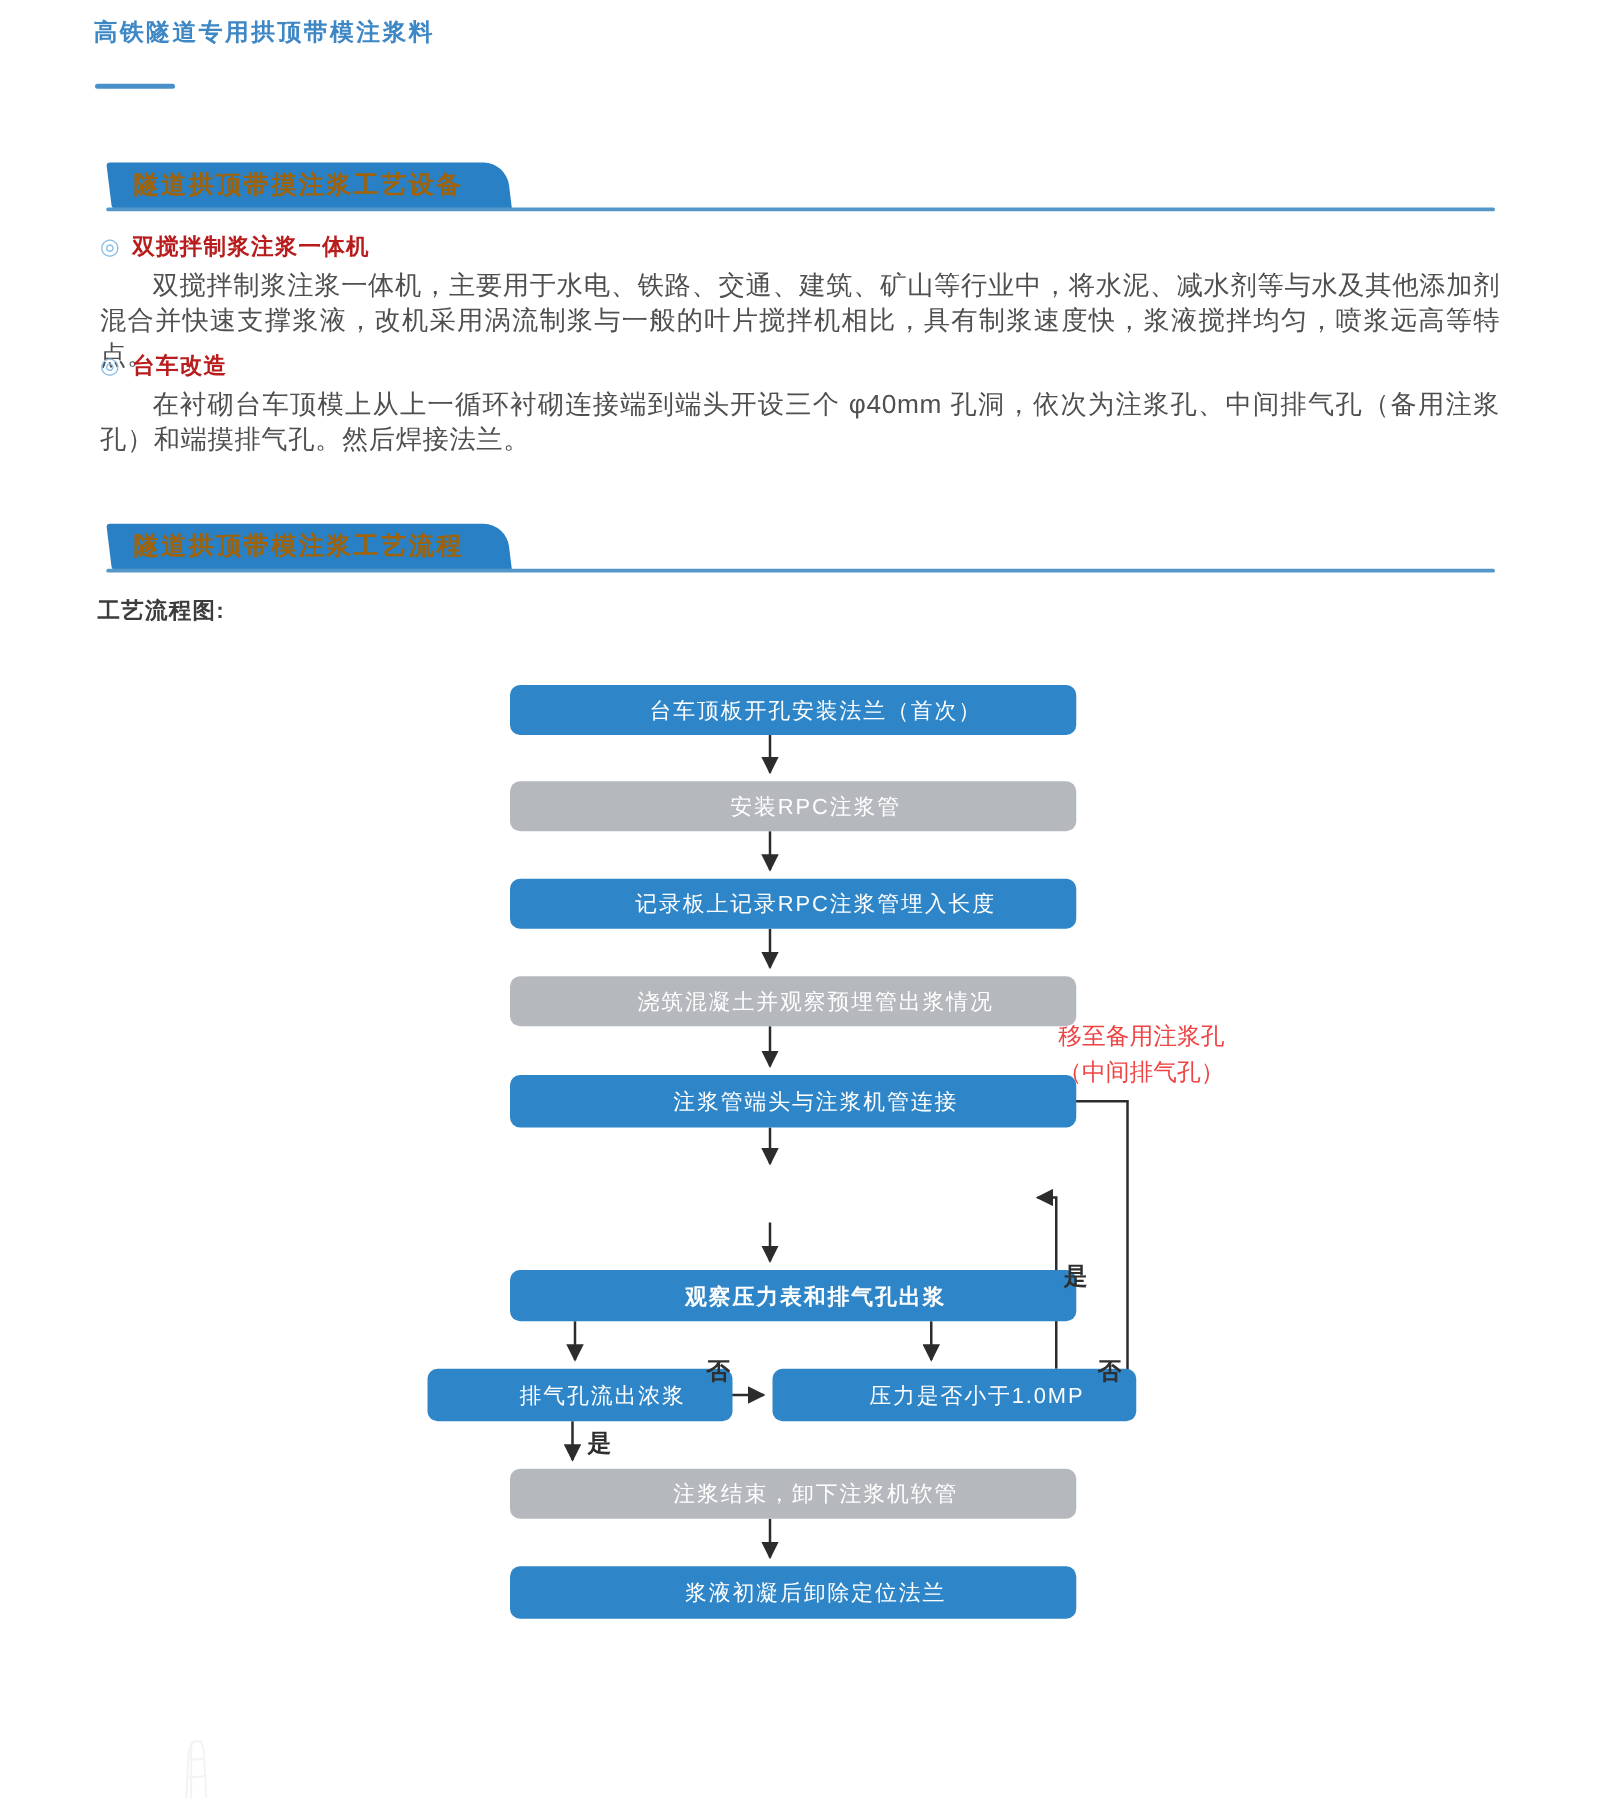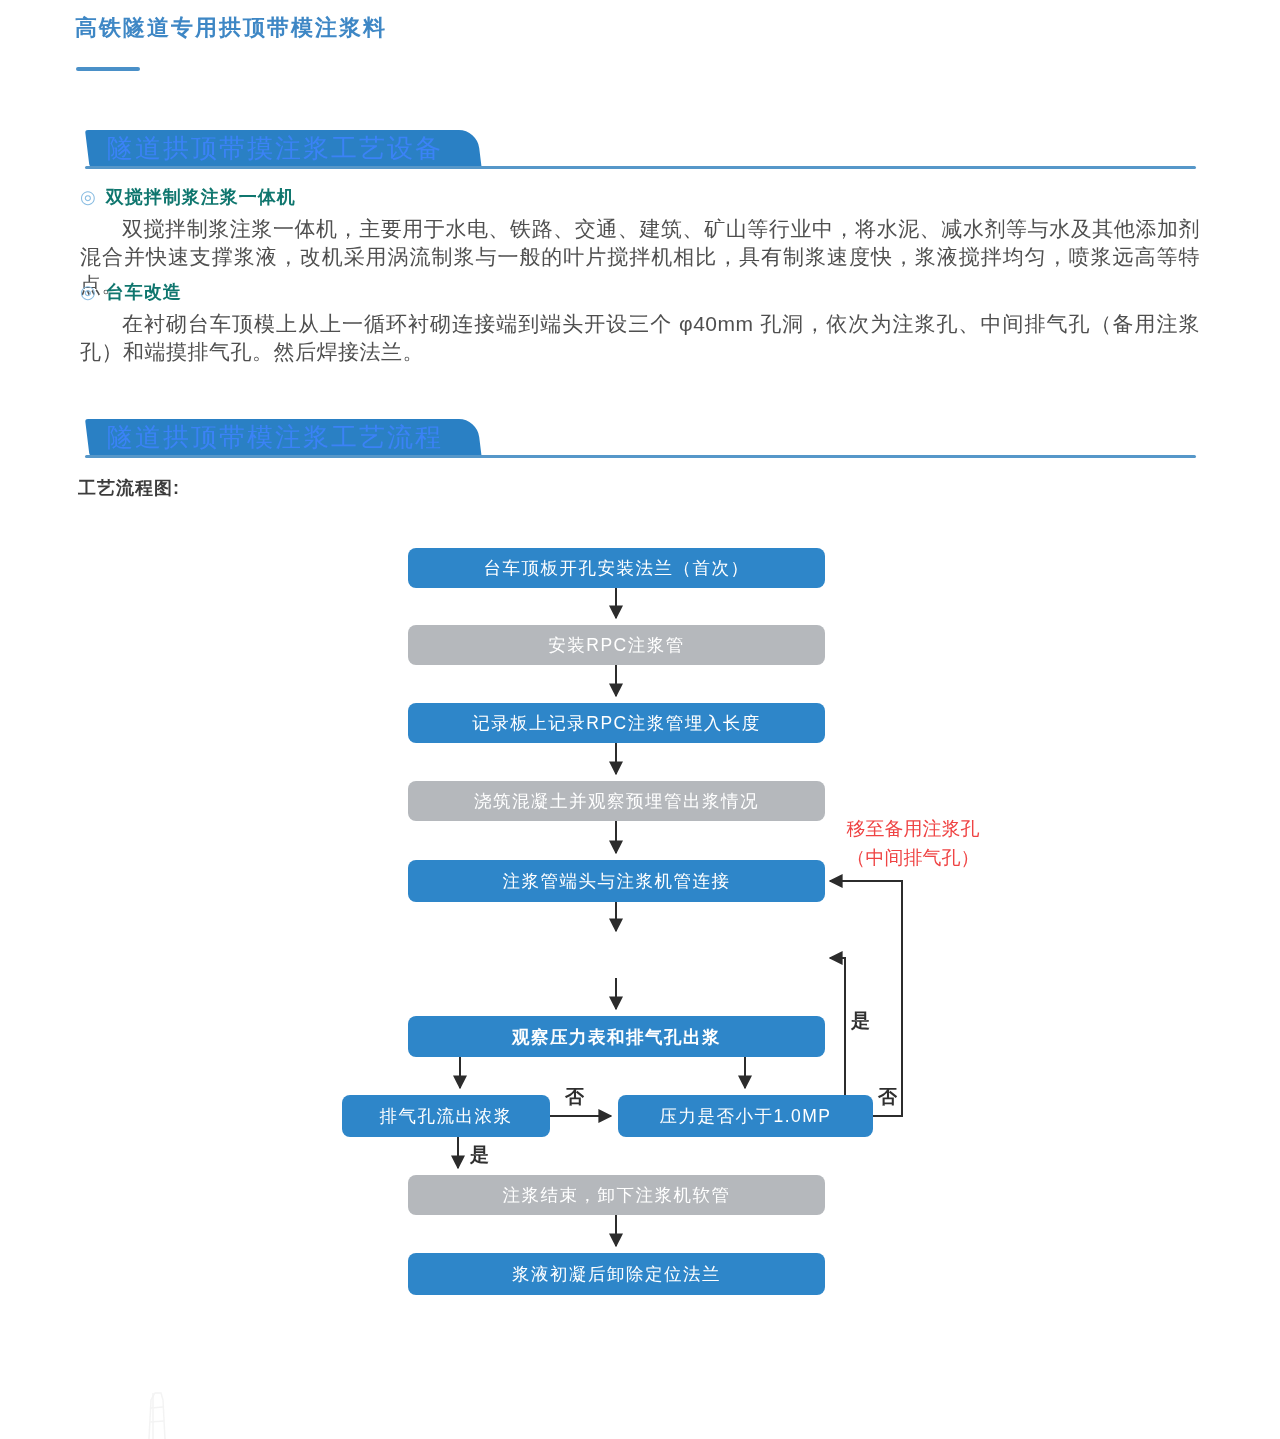--- a/index.html
+++ b/index.html
@@ -1,42 +1,42 @@
 <!DOCTYPE html>
 <html><head>
 <meta charset="utf-8">
 <style>
   html,body { margin:0; padding:0; background:#ffffff; }
   body { font-family:"Liberation Sans","DejaVu Sans",sans-serif; }
   .page { position:relative; width:1280px; height:1439px; background:#ffffff; overflow:hidden; }
 
   
-  .doc-title { position:absolute; left:75px; top:13px; font-size:22px; font-weight:bold; color:#3e87c5; letter-spacing:2px;font-family:Liberation Serif, serif; }
+  .doc-title { position:absolute; left:75px; top:13px; font-size:19px; font-weight:bold; color:#3e87c5; letter-spacing:2px;font-family:Liberation Serif, serif; }
   .title-dash { position:absolute; left:76px; top:67px; width:64px; height:4px; background:#4a90c8; border-radius:2px; }
 
   
   .section-header { position:absolute; left:85px; width:1111px; height:37px; }
   .header-rule { position:absolute; left:0; bottom:-2px; width:100%; height:3px; background:#5697c9; border-radius:2px; }
   .banner { position:relative; display:inline-block; height:37px; line-height:37px; padding:0 34px 0 22px; }
   .banner::before { content:""; position:absolute; inset:0; background:#2a80c4; border-radius:3px 18px 0 3px;
                     transform:skewX(7deg); transform-origin:0 0; }
-  .banner-text { position:relative; color:#3b82f6; font-size:26px; font-weight:normal; letter-spacing:2px; }
+  .banner-text { position:relative; color:#a16207; font-size:20px; font-weight:bold; letter-spacing:2px; }
 
   
   .bullet-item { position:absolute; left:80px; display:flex; align-items:center; gap:10px; }
   .bullet-icon { color:#8abde2; font-size:18px; line-height:1; }
-  .bullet-title { font-size:18px; font-weight:bold; color:#0f766e; letter-spacing:1px; }
+  .bullet-title { font-size:18px; font-weight:bold; color:#b91c1c; letter-spacing:1px; }
   .para { position:absolute; left:80px; width:1120px; font-size:21px; color:#4f4f4f; line-height:28px;
           text-indent:2em; text-align:justify; letter-spacing:0.5px; }
   .diagram-label { position:absolute; left:78px; font-size:18px; font-weight:bold; color:#3c3c3c; letter-spacing:1px; }
 
   
   .flowchart { position:absolute; left:0; top:530px; width:1280px; height:810px; }
   .flow-box { position:absolute; border-radius:8px; color:#ffffff; font-size:17.5px; letter-spacing:1.5px;
-              display:flex; align-items:center; justify-content:center; text-align:center; }
+              display:flex; align-items:center; justify-content:center; text-align:center;padding-left:36px; }
   .flow-blue { background:#2e86c9; }
   .flow-gray { background:#b5b8bc; }
   .arrows-svg { position:absolute; left:0; top:0; width:1280px; height:810px; }
   .flow-label { position:absolute; font-size:19px; font-weight:600; color:#2f2f2f; }
   .flow-note { position:absolute; width:170px; text-align:center; font-size:19px; font-weight:400; color:#ef4444; }
 
   
   .watermark { position:absolute; left:140px; top:1390px; opacity:0.55; }
 </style>
 </head>

